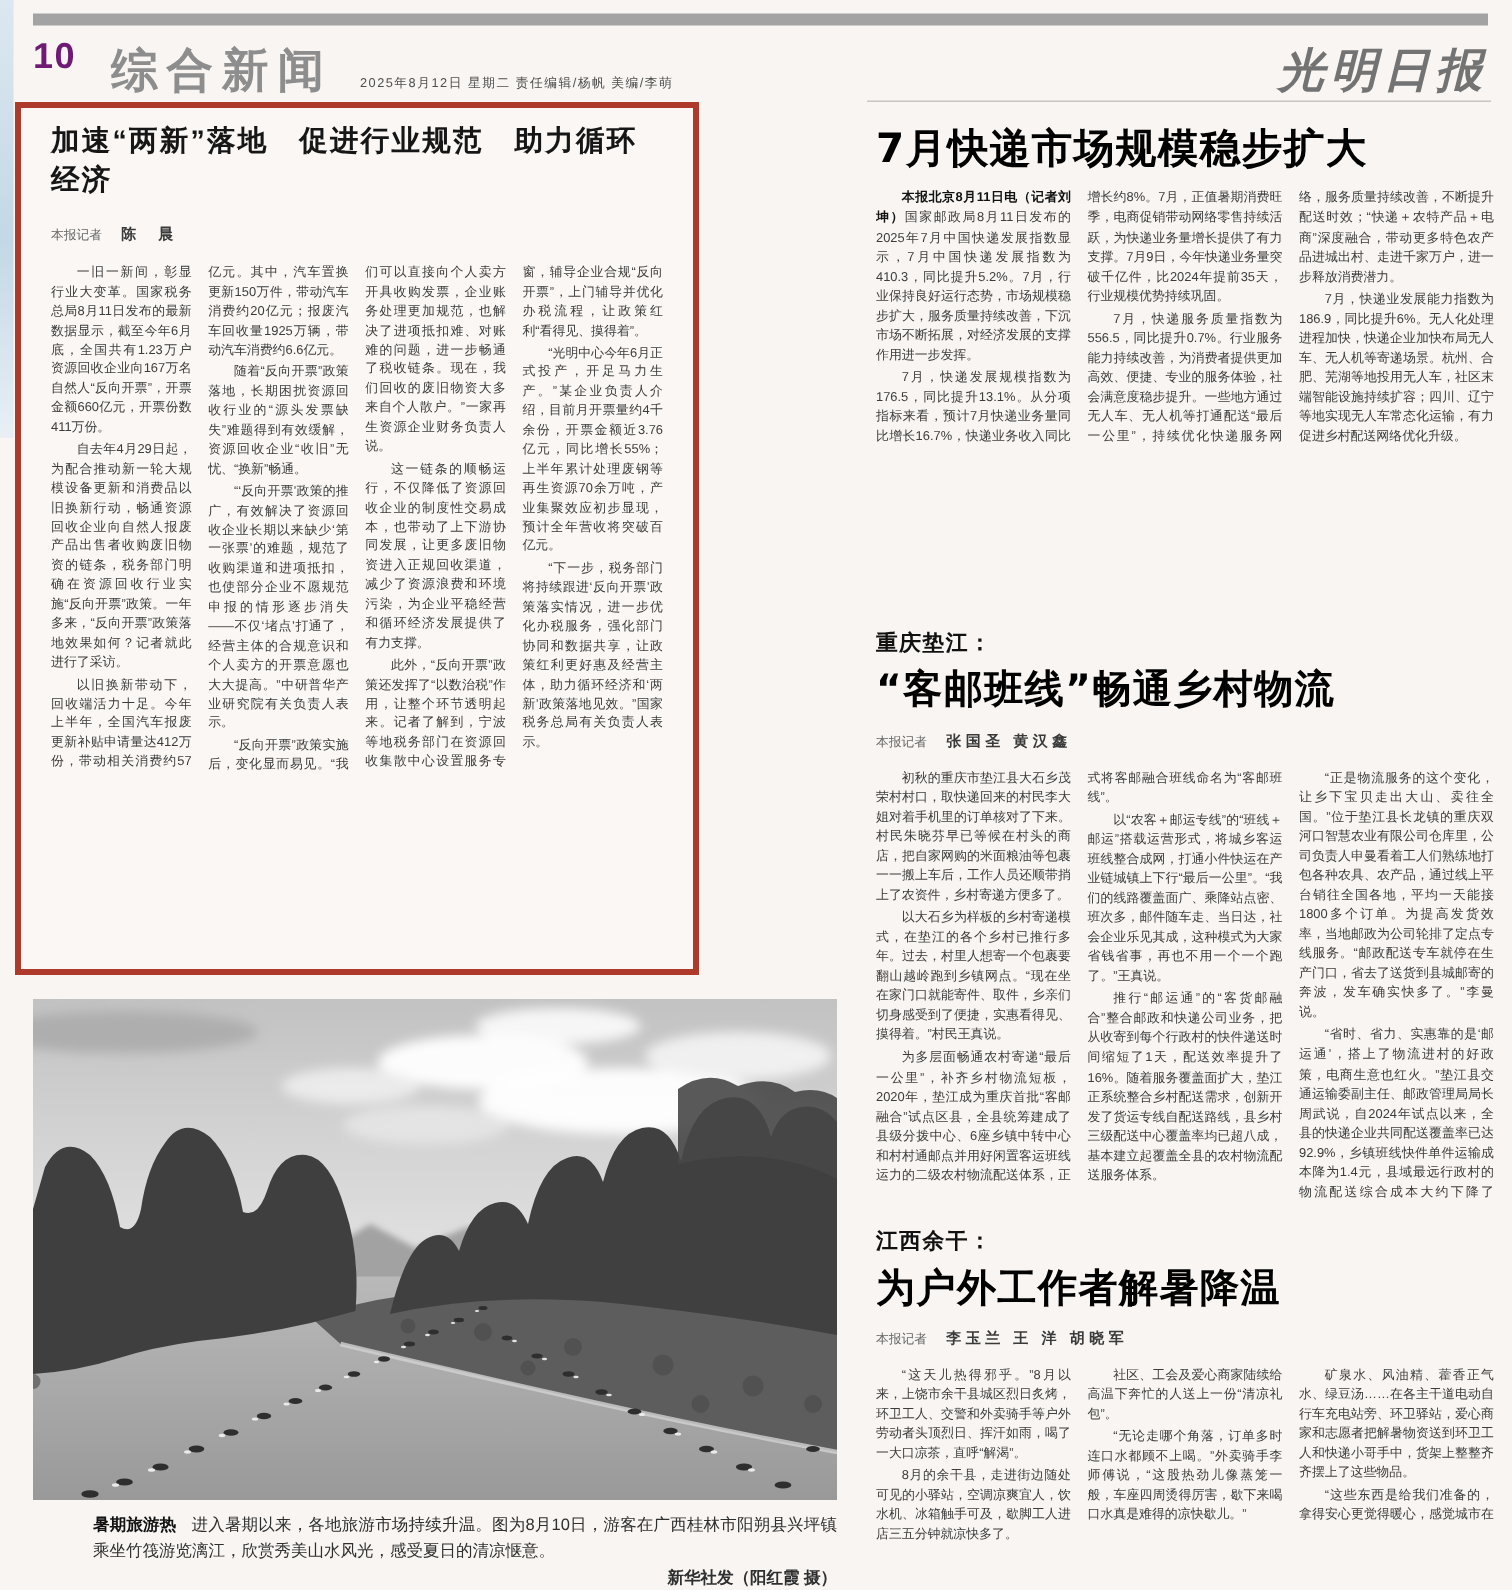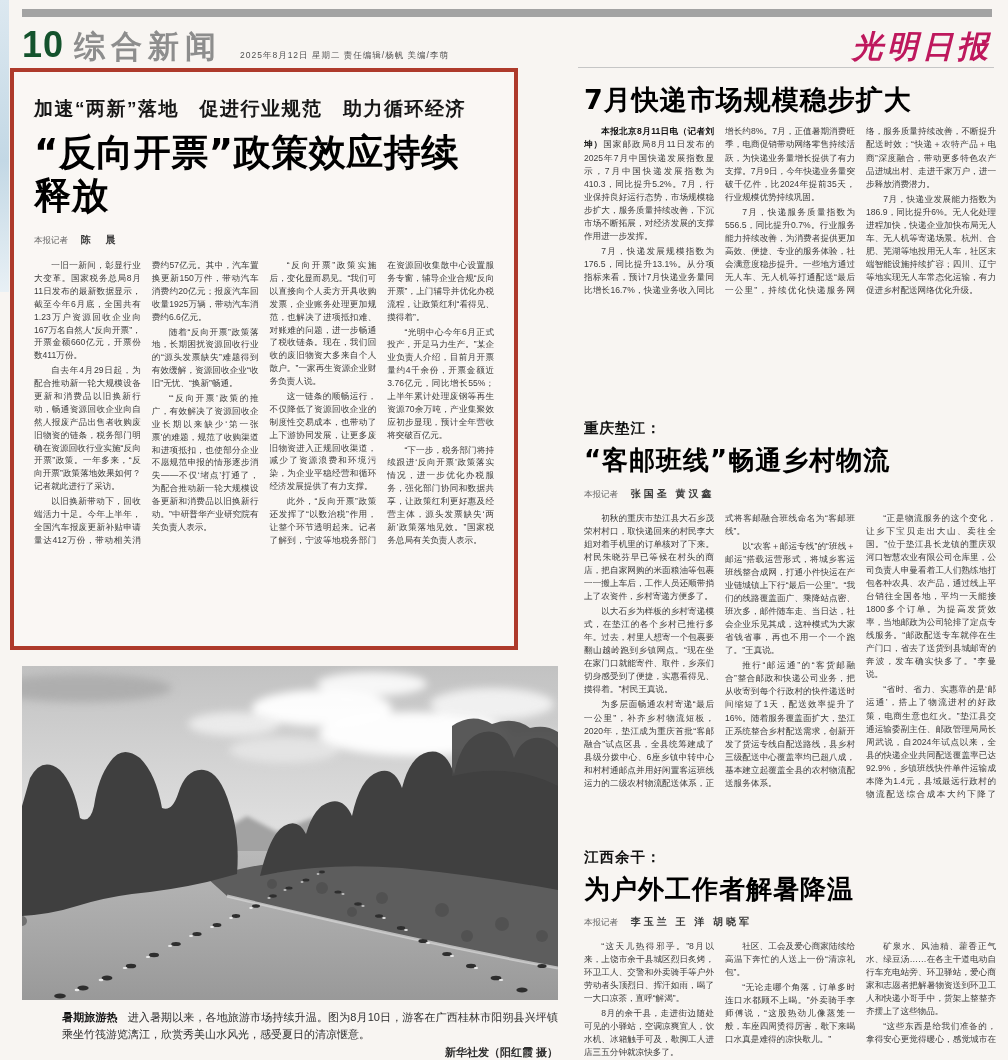--- a/index.html
+++ b/index.html
@@ -3,29 +3,29 @@
 <meta charset="utf-8">
 <style>
   html,body{margin:0;padding:0;}
   body{width:1008px;height:1060px;overflow:hidden;background:#eef0f2;
        font-family:"Liberation Sans",sans-serif;-webkit-font-smoothing:antialiased;}
   .page{position:relative;width:1008px;height:1060px;background:#f8f5f2;overflow:hidden;color:#2d2d2d;}
   .blue-strip{position:absolute;left:0;top:0;width:9px;height:292px;
       background:linear-gradient(180deg,#dce8f0 0%,#c3d8e5 55%,#e8f0f5 100%);}
   .top-bar{position:absolute;left:22px;top:9px;width:970px;height:8px;background:#a3a3a3;}
   
-  .pagenum{position:absolute;left:22px;top:24px;font-size:36px;font-weight:bold;color:#14532d;letter-spacing:1px;}
+  .pagenum{position:absolute;left:22px;top:24px;font-size:24px;font-weight:bold;color:#701a75;letter-spacing:1px;}
   .section{position:absolute;left:74px;top:26px;font-size:31px;font-weight:900;color:#8d8d8d;letter-spacing:6px;}
   .dateline{position:absolute;left:240px;top:50px;font-size:8.5px;color:#4f4f4f;letter-spacing:1px;}
   .masthead{position:absolute;right:16px;top:26px;font-size:31px;font-weight:bold;font-style:italic;
-      font-family:"DejaVu Serif","Liberation Serif",serif;color:#be185d;letter-spacing:4px;}
+      font-family:"DejaVu Serif","Liberation Serif",serif;color:#737373;letter-spacing:4px;}
   .masthead-rule{position:absolute;left:578px;top:67px;width:416px;height:1px;background:#c6c6c6;}
   
-  .main-article{position:absolute;left:10px;top:68px;width:508px;height:582px;box-sizing:border-box;
-      border:4px solid #ae3a2b;padding:18px 20px 10px 20px;background:rgba(255,252,250,.35);}
+  .main-article{position:absolute;left:10px;top:68px;width:456px;height:582px;box-sizing:border-box;
+      border:4px solid #ae3a2b;padding:3px 20px 10px 20px;background:rgba(255,252,250,.35);}
   .kicker{font-size:19px;font-weight:900;color:#161616;letter-spacing:1.5px;margin-top:6px;}
   .headline{margin:10px 0 0 0;font-size:37px;font-weight:900;color:#000;letter-spacing:.5px;line-height:1.15;
       font-family:"DejaVu Sans","Liberation Sans",sans-serif;}
   .byline{margin-top:16px;font-size:10px;color:#3a3a3a;}
   .byline .by-label{font-size:8.5px;color:#666;margin-right:10px;}
   .byline .by-name{font-weight:bold;letter-spacing:6px;}
   .body{text-align:justify;color:#3c3c3c;overflow:hidden;}
   .body p{margin:0 0 2px 0;text-indent:2em;}
   .cols4{margin-top:12px;height:396px;column-count:4;column-gap:11px;font-size:8.6px;line-height:1.5;}
   .cols3{column-count:3;column-gap:11px;font-size:8.6px;line-height:1.52;}
@@ -41,55 +41,54 @@
       font-family:"DejaVu Sans","Liberation Sans",sans-serif;}
   .right-col h3{margin:0;font-size:26px;font-weight:900;color:#000;letter-spacing:1px;line-height:1.2;
       font-family:"DejaVu Sans","Liberation Sans",sans-serif;}
   .tag{font-size:14.5px;font-weight:900;color:#111;margin-bottom:7px;letter-spacing:1px;}
   .rc-byline{margin:10px 0 0 0;font-size:10px;color:#3a3a3a;}
   .rc-byline .by-label{font-size:8.5px;color:#666;margin-right:10px;}
   .rc-byline .by-name{font-weight:bold;letter-spacing:3px;}
   .a1-body{margin-top:9px;height:248px;}
   .a2{margin-top:46px;}
   .a2-body{margin-top:11px;height:290px;}
-  .a3{margin-top:46px;}
+  .a3{margin-top:16px;}
   .a3-body{margin-top:11px;height:120px;}
   .lead-b{font-weight:900;color:#111;}
 </style>
 </head>
 <body>
 
 <div class="page">
   <div class="blue-strip"></div>
   <div class="top-bar"></div>
 
   <span class="pagenum">10</span>
   <span class="section">综合新闻</span>
   <span class="dateline">2025年8月12日 星期二 责任编辑/杨帆 美编/李萌</span>
   <span class="masthead">光明日报</span>
   <div class="masthead-rule"></div>
 
   <section class="main-article">
     <div class="kicker">加速“两新”落地　促进行业规范　助力循环经济</div>
-    <h1 class="headline">“反向开票”政策效应持续释放</h1>
     <div class="byline">
       <span class="by-label">本报记者</span>
       <span class="by-name">陈 晨</span>
     </div>
     <div class="body cols4">
         <p>一旧一新间，彰显行业大变革。国家税务总局8月11日发布的最新数据显示，截至今年6月底，全国共有1.23万户资源回收企业向167万名自然人“反向开票”，开票金额660亿元，开票份数411万份。</p>
         <p>自去年4月29日起，为配合推动新一轮大规模设备更新和消费品以旧换新行动，畅通资源回收企业向自然人报废产品出售者收购废旧物资的链条，税务部门明确在资源回收行业实施“反向开票”政策。一年多来，“反向开票”政策落地效果如何？记者就此进行了采访。</p>
         <p>以旧换新带动下，回收端活力十足。今年上半年，全国汽车报废更新补贴申请量达412万份，带动相关消费约57亿元。其中，汽车置换更新150万件，带动汽车消费约20亿元；报废汽车回收量1925万辆，带动汽车消费约6.6亿元。</p>
         <p>随着“反向开票”政策落地，长期困扰资源回收行业的“源头发票缺失”难题得到有效缓解，资源回收企业“收旧”无忧、“换新”畅通。</p>
-        <p>“‘反向开票’政策的推广，有效解决了资源回收企业长期以来缺少‘第一张票’的难题，规范了收购渠道和进项抵扣，也使部分企业不愿规范申报的情形逐步消失——不仅‘堵点’打通了，为配合推动新一轮大规模设备更新和消费品以旧换新行动。”中研普华产业研究院有关负责人表示。</p>
+        <p>“‘反向开票’政策的推广，有效解决了资源回收企业长期以来缺少‘第一张票’的难题，规范了收购渠道和进项抵扣，也使部分企业不愿规范申报的情形逐步消失——不仅‘堵点’打通了，经营主体的合规意识和个人卖方的开票意愿也大大提高。”中研普华产业研究院有关负责人表示。</p>
         <p>“反向开票”政策实施后，变化显而易见。“我们可以直接向个人卖方开具收购发票，企业账务处理更加规范，也解决了进项抵扣难、对账难的问题，进一步畅通了税收链条。现在，我们回收的废旧物资大多来自个人散户。”一家再生资源企业财务负责人说。</p>
         <p>这一链条的顺畅运行，不仅降低了资源回收企业的制度性交易成本，也带动了上下游协同发展，让更多废旧物资进入正规回收渠道，减少了资源浪费和环境污染，为企业平稳经营和循环经济发展提供了有力支撑。</p>
         <p>此外，“反向开票”政策还发挥了“以数治税”作用，让整个环节透明起来。记者了解到，宁波等地税务部门在资源回收集散中心设置服务专窗，辅导企业合规“反向开票”，上门辅导并优化办税流程，让政策红利“看得见、摸得着”。</p>
         <p>“光明中心今年6月正式投产，开足马力生产。”某企业负责人介绍，目前月开票量约4千余份，开票金额近3.76亿元，同比增长55%；上半年累计处理废钢等再生资源70余万吨，产业集聚效应初步显现，预计全年营收将突破百亿元。</p>
-        <p>“下一步，税务部门将持续跟进‘反向开票’政策落实情况，进一步优化办税服务，强化部门协同和数据共享，让政策红利更好惠及经营主体，源头发票缺失‘两新’政策落地见效。”国家税务总局有关负责人表示。</p>
+        <p>“下一步，税务部门将持续跟进‘反向开票’政策落实情况，进一步优化办税服务，强化部门协同和数据共享，让政策红利更好惠及经营主体，助力循环经济和‘两新’政策落地见效。”国家税务总局有关负责人表示。</p>
       </div>
   </section>
 
   <figure class="photo-block">
     <svg viewBox="0 0 536 334" aria-hidden="true">
       <defs>
         <linearGradient id="skyg" x1="0" y1="0" x2="0" y2="1">
           <stop offset="0" stop-color="#c2c2c2"></stop>
             <stop offset="1" stop-color="#e4e4e4"></stop>
         </linearGradient>

